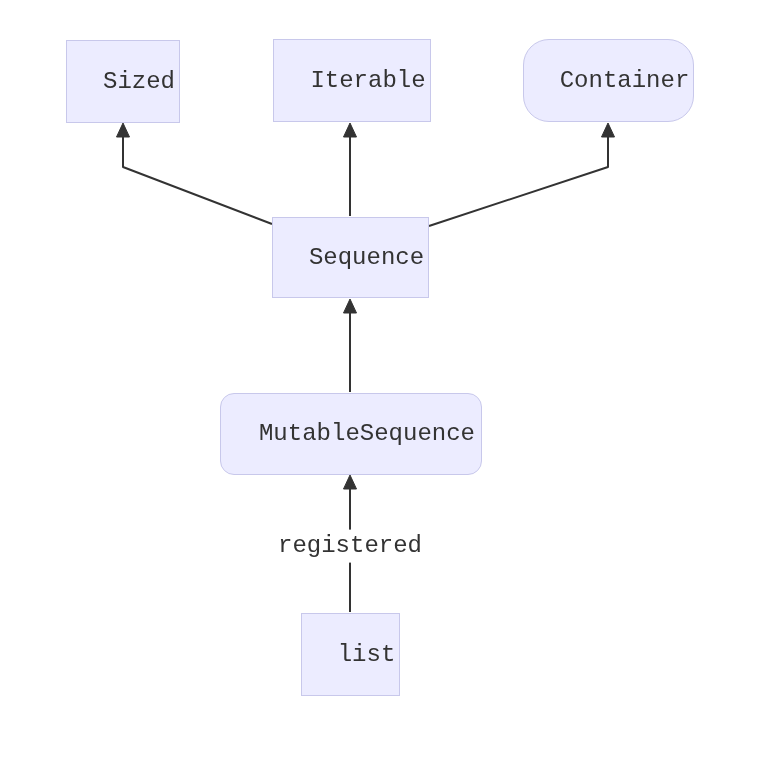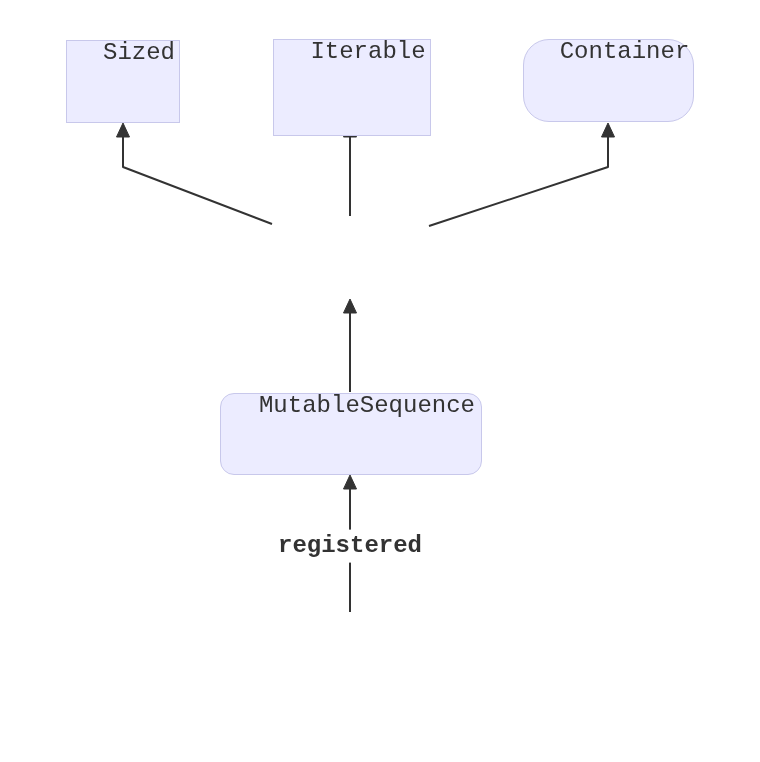--- a/index.html
+++ b/index.html
@@ -39,38 +39,38 @@
     stroke: var(--edge_line);
     stroke-width: 1px;
     stroke-linejoin: round;
   }
   .node {
     position: absolute;
     background: var(--node_fill);
     border: 1.5px solid var(--node_border);
     color: var(--text);
     display: flex;
+    align-items: center;
     justify-content: center;
     font-size: 24px;
     line-height: 1;
     white-space: nowrap;
     padding-left: 32px;
   }
   .edge-label {
     position: absolute;
     left: 350px;
     top: 546px;
     transform: translate(-50%, -50%);
     background: var(--background);
     color: var(--text);
     font-size: 24px;
     line-height: 1.2;
     padding: 2px 3px;
     white-space: nowrap;
-    font-weight: bold;
   }
 </style>
 </head>
 <body>
 
 <div class="canvas">
 
   <svg class="edges" viewBox="0 0 760 762" xmlns="http://www.w3.org/2000/svg">
     <g>
       <path class="edge-line" d="M272 224 L123 167 L123 136"></path>
@@ -91,29 +91,35 @@
     <g>
       <path class="edge-line" d="M350 612 L350 488"></path>
       <polygon class="arrowhead" points="350,475 343.5,489 356.5,489"></polygon>
     </g>
   </svg>
 
   <div class="node" style="left:66px; top:40px; width:114px; height:83px;">
     <span>Sized</span>
   </div>
 
-  <div class="node" style="left:273px; top:39px; width:158px; height:97px;">
+  <div class="node" style="left:273px; top:39px; width:158px; height:83px;">
     <span>Iterable</span>
   </div>
 
   <div class="node" style="left:523px; top:39px; width:171px; height:83px;border-radius:26px;">
     <span>Container</span>
   </div>
 
+  <div class="node" style="left:272px; top:217px; width:157px; height:81px;">
+    <span>Sequence</span>
+  </div>
 
   <div class="node" style="left:220px; top:393px; width:262px; height:82px;border-radius:14px;">
     <span>MutableSequence</span>
   </div>
 
+  <div class="node" style="left:301px; top:613px; width:99px; height:83px;">
+    <span>list</span>
+  </div>
 
   <div class="edge-label">registered</div>
 
 </div>
 
 </body></html>

